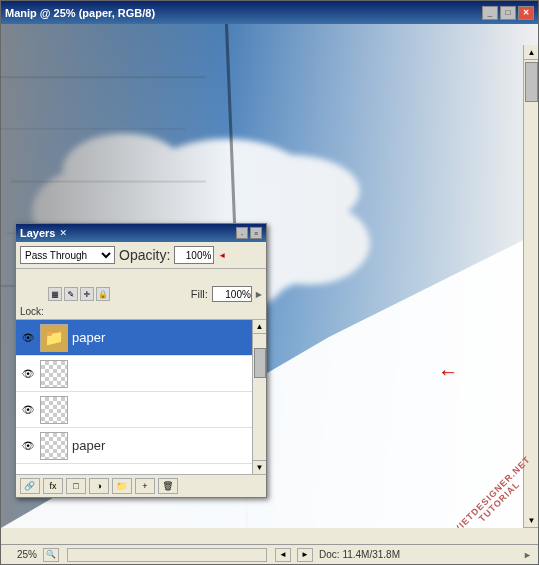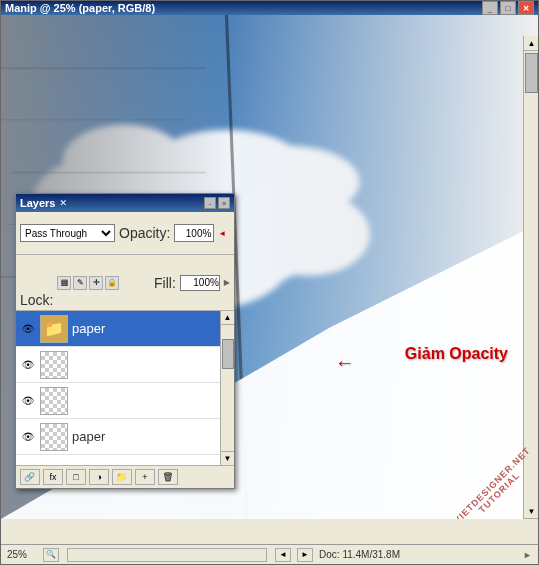--- a/index.html
+++ b/index.html
@@ -18,21 +18,21 @@
       width: 539px;
       height: 565px;
       background: #ece9d8;
       border: 1px solid #666;
       position: relative;
     }
 
     
     .title-bar {
       background: linear-gradient(to bottom, #0a246a, #3a6ea5);
-      height: 14px;
+      height: 23px;
       display: flex;
       align-items: center;
       justify-content: space-between;
       padding: 4px 4px;
       color: white;
     }
     .title-bar-text {
       font-size: 11px;
       font-weight: bold;
       color: white;
@@ -101,21 +101,21 @@
       z-index: 30;
       text-align: center;
       letter-spacing: 1px;
     }
 
     
     .layers-panel {
       position: absolute;
       bottom: 30px;
       left: 14px;
-      width: 220px;
+      width: 252px;
       background: #ece9d8;
       border: 1px solid #7a7a7a;
       box-shadow: 2px 2px 5px rgba(0,0,0,0.5);
       z-index: 50;
     }
 
     .layers-titlebar {
       background: linear-gradient(to bottom, #0a246a, #3a6ea5);
       height: 18px;
       display: flex;
@@ -142,21 +142,21 @@
       align-items: center;
       justify-content: center;
       cursor: pointer;
       color: #333;
     }
 
     
     .blend-row {
       display: flex;
       align-items: center;
-      padding: 12px 4px;
+      padding: 4px 4px;
       gap: 4px;
       background: #ece9d8;
       border-bottom: 1px solid #b0b0b0;
     }
     .blend-select {
       width: 95px;
       height: 18px;
       font-size: 10px;
       background: white;
       border: 1px solid #7a7a7a;
@@ -183,41 +183,41 @@
     
     .lock-row {
       display: flex;
       align-items: center;
       padding: 2px 4px;
       gap: 4px;
       background: #ece9d8;
       border-bottom: 1px solid #b0b0b0;
     }
     .lock-label {
-      font-size: 14px;
+      font-size: 10px;
       color: #333;
       margin-top: 35px;
     }
     .lock-icons {
       display: flex;
       gap: 2px;
     }
     .lock-icon {
       width: 14px;
       height: 14px;
       border: 1px solid #aaa;
       background: #ddd;
       display: flex;
       align-items: center;
       justify-content: center;
       font-size: 8px;
       cursor: pointer;
     }
     .fill-label {
-      font-size: 14px;
+      font-size: 11px;
       color: #333;
       margin-left: auto;
     }
     .fill-input {
       width: 40px;
       height: 16px;
       font-size: 10px;
       border: 1px solid #7a7a7a;
       background: white;
       text-align: right;
@@ -364,20 +364,21 @@
       border-top: 1px solid #999;
       display: flex;
       align-items: center;
       padding: 0 6px;
       gap: 6px;
     }
     .status-zoom {
       font-size: 10px;
       color: #333;
       min-width: 30px;
+      text-align: right;
     }
     .status-icon {
       width: 16px;
       height: 14px;
       background: #ece9d8;
       border: 1px solid #aaa;
       display: flex;
       align-items: center;
       justify-content: center;
       font-size: 8px;
@@ -502,21 +503,20 @@
         <rect x="0" y="50" width="200" height="2" fill="#333"></rect>
         <rect x="0" y="100" width="180" height="1" fill="#333"></rect>
         <rect x="10" y="150" width="190" height="2" fill="#444"></rect>
         <rect x="5" y="200" width="200" height="1" fill="#333"></rect>
         <rect x="0" y="250" width="210" height="2" fill="#222"></rect>
       </g>
     </svg>
 
     <div class="annotation">
       <span style="position:absolute; left:-70px; top:4px; font-size:20px;">←</span>
-      <div>Giảm Opacity</div>
     </div>
 
     <div class="watermark">
       <div>VIETDESIGNER.NET</div>
       <div>TUTORIAL</div>
     </div>
 
     <div class="canvas-scrollbar-v">
       <div class="sv-btn">▲</div>
       <div class="sv-thumb"></div>

